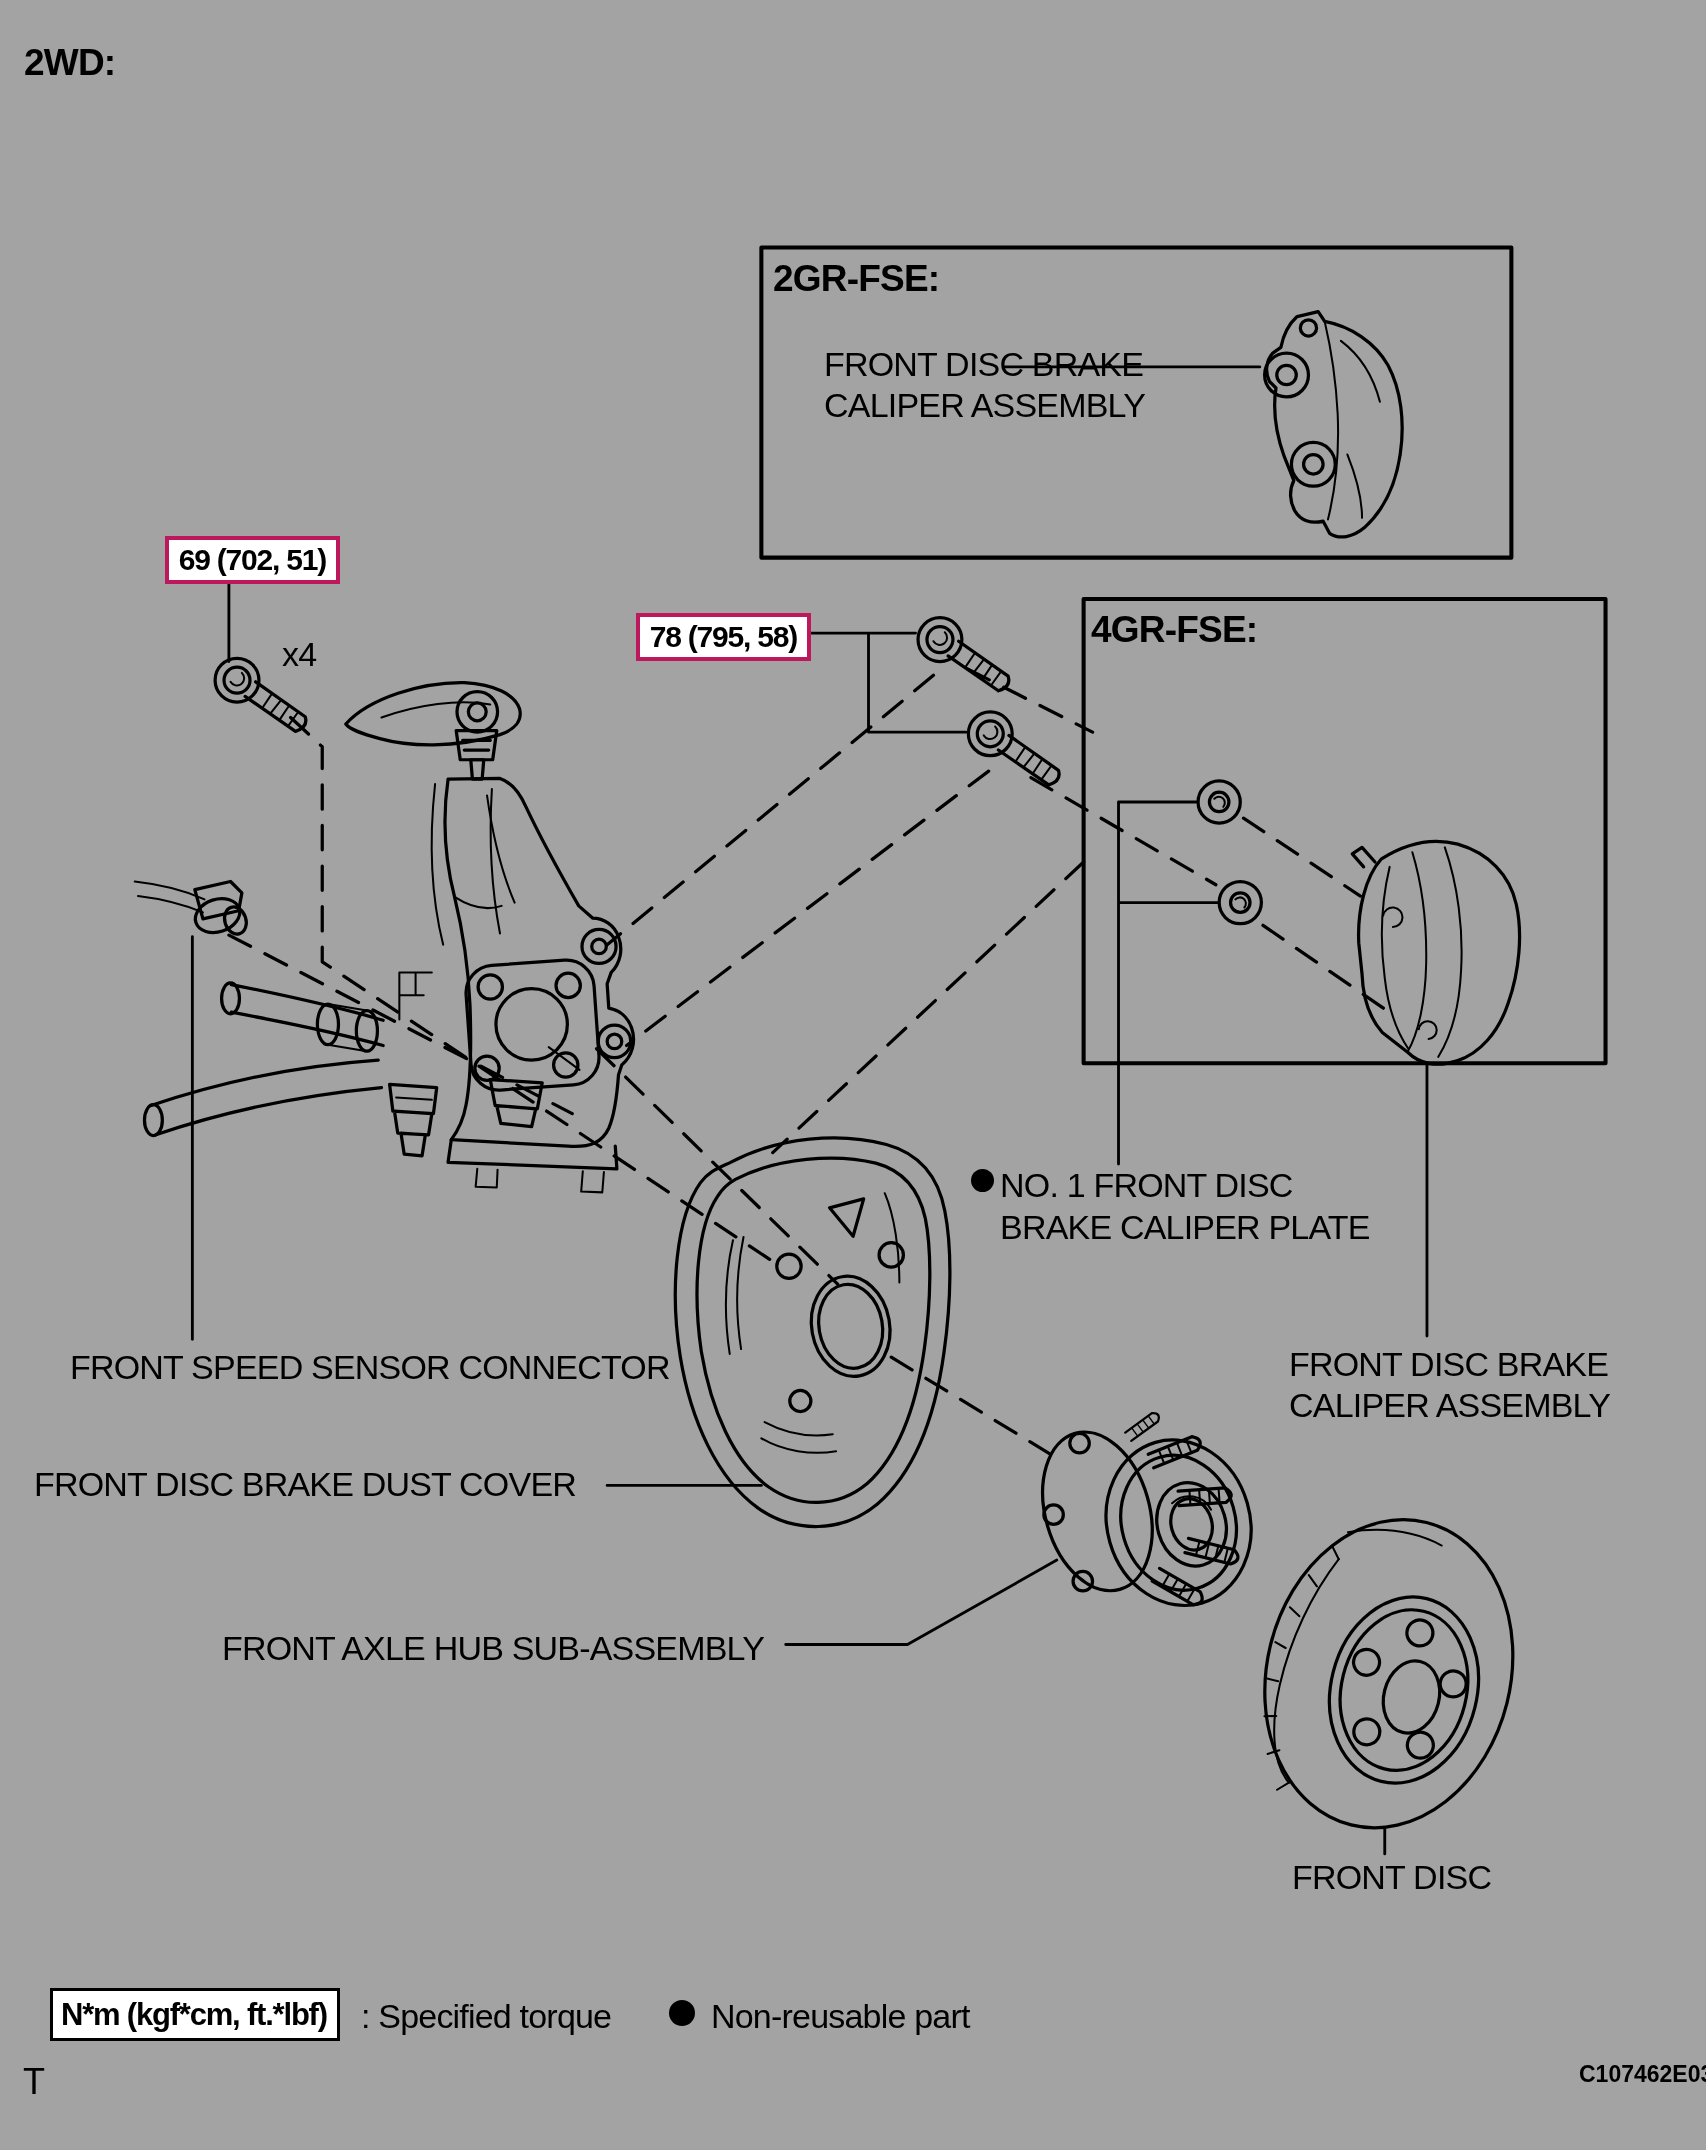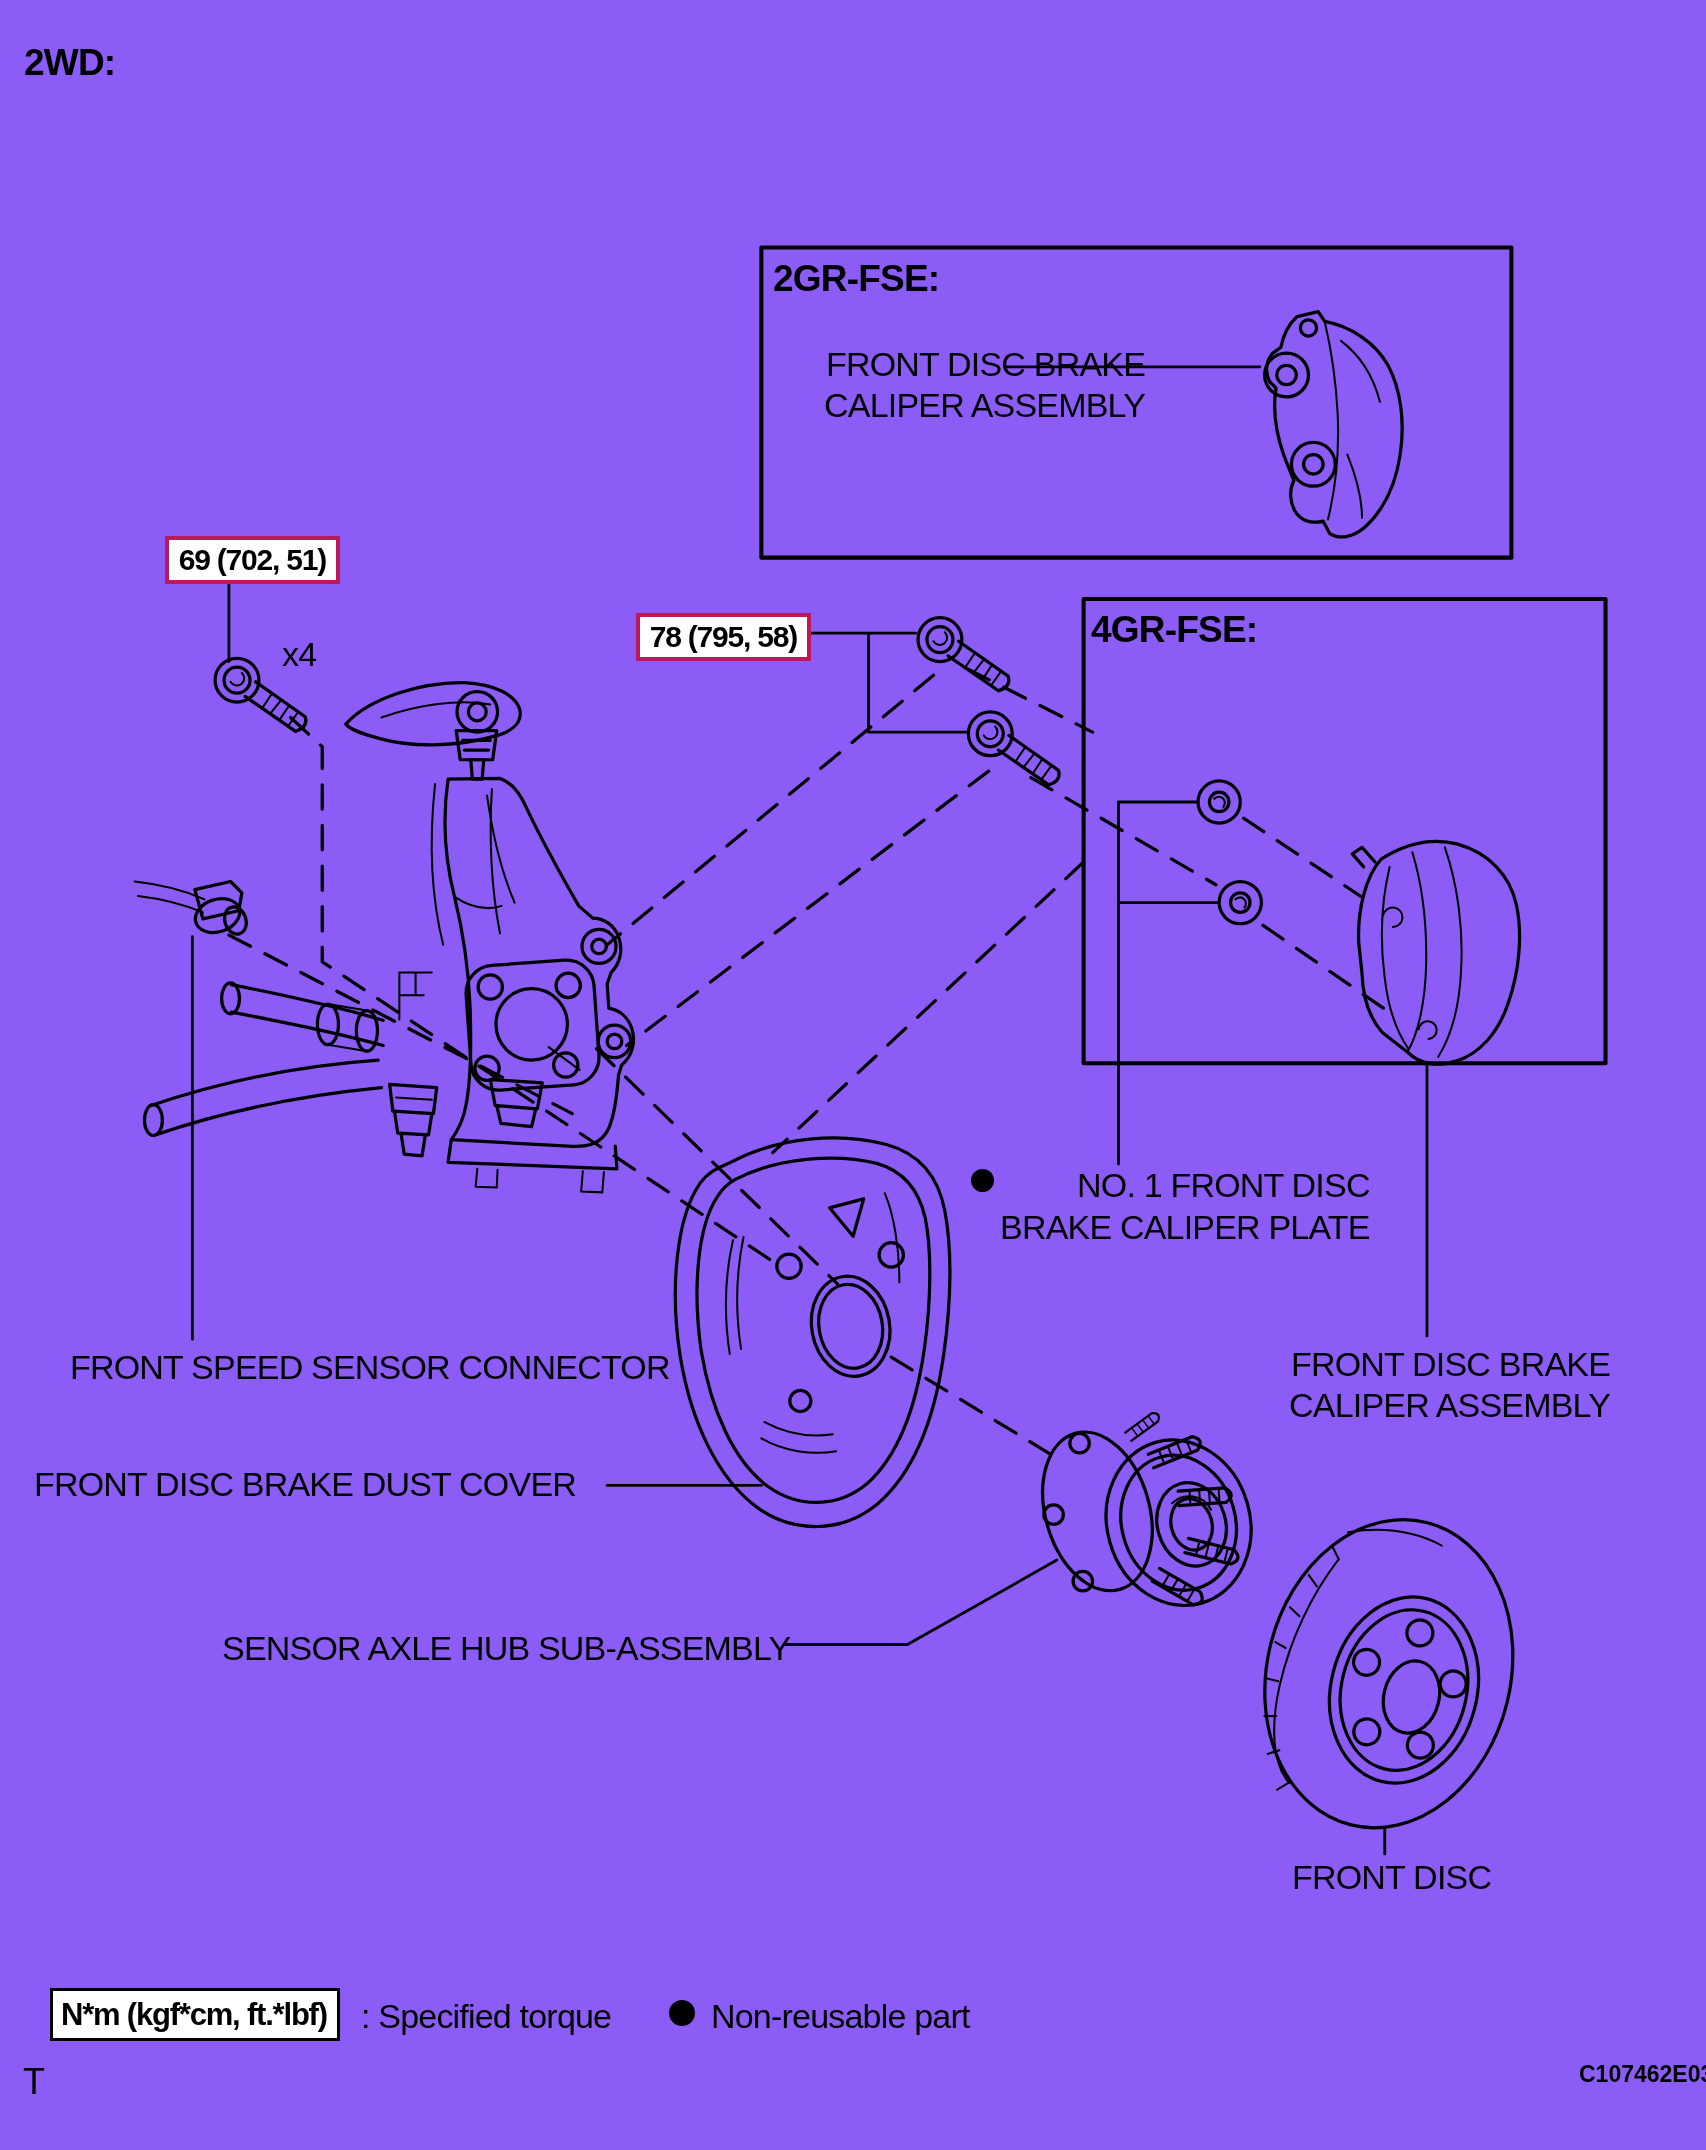--- a/index.html
+++ b/index.html
@@ -1,17 +1,17 @@
 <!DOCTYPE html>
 <html style="font-size:13px"><head>
 <meta charset="utf-8">
 <style>
   html,body{margin:0;padding:0;background:#888;}
-  .canvas{position:relative;width:1707px;height:2151px;background:#8b5cf6;
-          font-family:"Liberation Sans", sans-serif;color:#000;overflow:hidden;text-align:right;}
+  .canvas{position:relative;width:1707px;height:2151px;background:#a3a3a3;
+          font-family:"Liberation Sans", sans-serif;color:#000;overflow:hidden;}
   .abs{position:absolute;white-space:nowrap;}
   .h-bold{font-size:37px;font-weight:700;letter-spacing:-0.8px;}
   .lbl{font-size:34px;letter-spacing:-0.8px;line-height:41px;}
   .tq-box{border:4px solid #be185d;background:#fff;padding:3.2px 9.7px;
           font-size:30px;font-weight:700;letter-spacing:-1.2px;}
   .legend-box{border:3.2px solid #000;background:#fff;padding:5.7px 9.7px;
           font-size:31px;font-weight:700;letter-spacing:-1.2px;}
   .bullet{background:#000;border-radius:50%;}
   .code{font-size:23px;font-weight:700;letter-spacing:0;}
   .t-mark{font-size:36px;}
@@ -237,21 +237,21 @@
   <div class="abs h-bold" style="left:1091px;top:609px;">4GR-FSE:</div>
 
   <div class="abs bullet" style="left:971px;top:1169px;width:23px;height:23px;"></div>
   <div class="abs lbl" style="left:1000px;top:1164px;line-height:42px;">
     <div>NO. 1 FRONT DISC</div>
     <div>BRAKE CALIPER PLATE</div>
   </div>
 
   <div class="abs lbl" style="left:36px;top:1347px;margin-left:34px;">FRONT SPEED SENSOR CONNECTOR</div>
   <div class="abs lbl" style="left:34px;top:1464px;">FRONT DISC BRAKE DUST COVER</div>
-  <div class="abs lbl" style="left:222px;top:1628px;">SENSOR AXLE HUB SUB-ASSEMBLY</div>
+  <div class="abs lbl" style="left:222px;top:1628px;">FRONT AXLE HUB SUB-ASSEMBLY</div>
 
   <div class="abs lbl" style="left:1289px;top:1344px;">
     <div>FRONT DISC BRAKE</div>
     <div>CALIPER ASSEMBLY</div>
   </div>
 
   <div class="abs lbl" style="left:1292px;top:1857px;">FRONT DISC</div>
 
   <div class="abs legend-box" style="left:50px;top:1988px;padding-left:8px;">N*m (kgf*cm, ft.*lbf)</div>
   <div class="abs lbl" style="left:361px;top:1996px;">: Specified torque</div>

